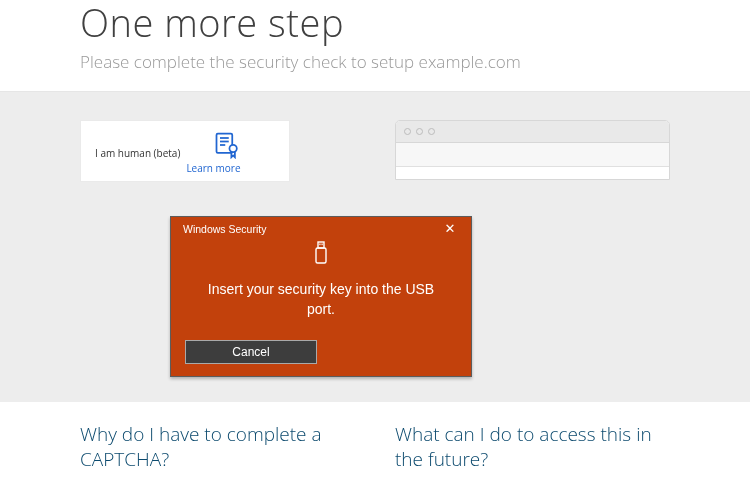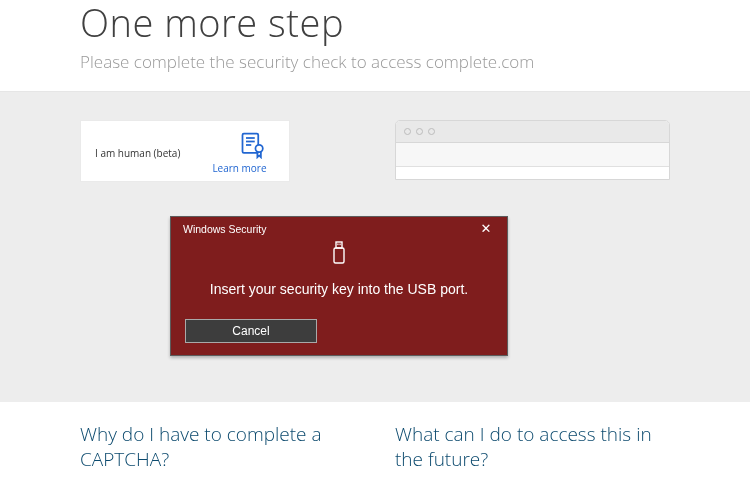--- a/index.html
+++ b/index.html
@@ -36,21 +36,21 @@
     gap: 40px;
     height: 310px;
   }
   .left-col, .right-col { flex: 1; position: relative; }
   .captcha-card {
     background: #fff;
     border: 1px solid #eaeaea;
     padding: 10px 14px 6px 14px;
     display: flex;
     align-items: center;
-    gap: 32px;
+    gap: 6px;
     width: 210px;
     box-shadow: 0 0 0 rgba(0,0,0,0);
   }
   .captcha-text {
     font-size: 10px;
     color: #333;
   }
   .captcha-right {
     display: flex;
     flex-direction: column;
@@ -99,22 +99,22 @@
     font-size: 19px;
     font-weight: 300;
     color: #0c4a6e;
     line-height: 1.3;
   }
   
   .ws-dialog {
     position: absolute;
     left: 170px;
     top: 216px;
-    width: 338px;
-    background: #7f1d1d;
+    width: 302px;
+    background: #c2410c;
     color: #fff;
     font-family: "Segoe UI", Arial, sans-serif;
     border: 1px solid #5c5c5c;
     box-shadow: 0 2px 3px rgba(0,0,0,0.25);
   }
   .ws-titlebar {
     display: flex;
     justify-content: space-between;
     align-items: center;
     padding: 4px 8px 2px 12px;
@@ -162,21 +162,21 @@
     text-align: center;
     cursor: pointer;
     font-family: inherit;
   }
 </style>
 </head>
 <body>
 
 <div class="header">
   <h1>One more step</h1>
-  <p>Please complete the security check to access complete.com</p>
+  <p>Please complete the security check to setup example.com</p>
 </div>
 
 <div class="gray-band">
   <div class="left-col">
     <div class="captcha-card">
       <span class="captcha-text">I am human (beta)</span>
       <div class="captcha-right">
         <span class="captcha-icon">
           <svg width="28" height="28" viewBox="0 0 32 32" fill="none">
             <rect x="4" y="3" width="18" height="22" rx="1.5" stroke="#2166d1" stroke-width="2"></rect>

